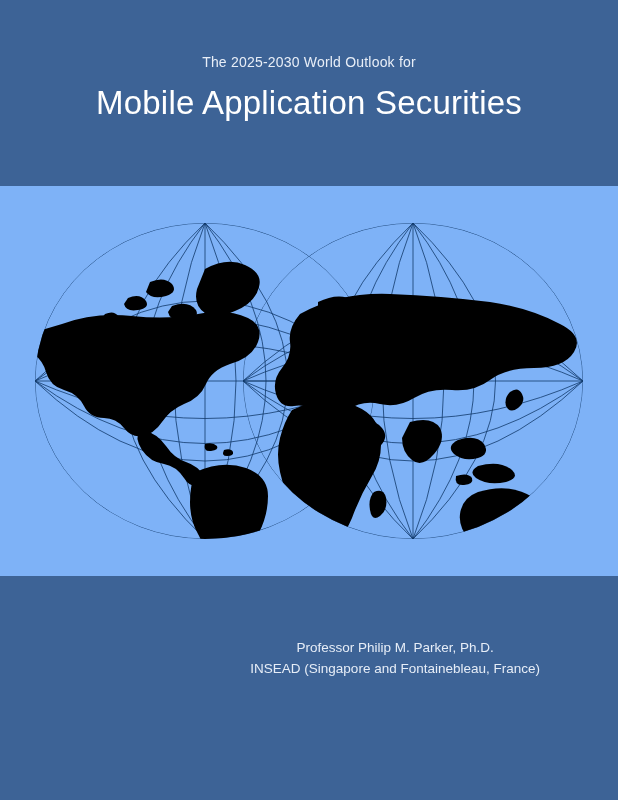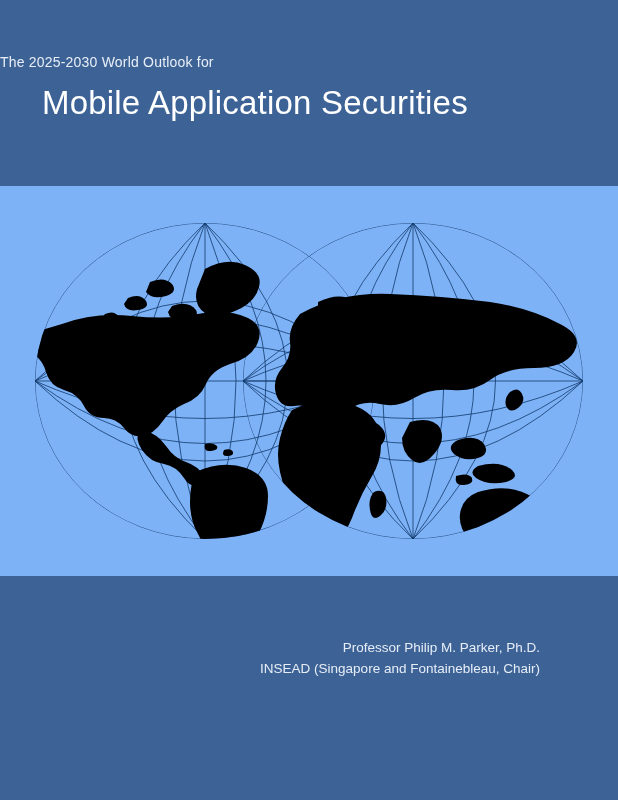--- a/index.html
+++ b/index.html
@@ -20,21 +20,21 @@
   
   .title-band {
     position: absolute;
     left: 0;
     top: 0;
     width: 618px;
     height: 186px;
     background: #3d6396;
     box-sizing: border-box;
     padding-top: 54px;
-    text-align: left;
+    text-align: center;
   }
   .subtitle-line {
     color: #e8eef7;
     font-size: 14px;
     letter-spacing: 0.2px;
     margin: 0 0 14px 0;
     font-weight: 400;
   }
   .main-title {
     color: #ffffff;
@@ -65,21 +65,21 @@
     left: 0;
     top: 576px;
     width: 618px;
     height: 224px;
     background: #3d6396;
   }
   .author-block {
     position: absolute;
     right: 78px;
     top: 62px;
-    text-align: right;
+    text-align: center;
     color: #e6edf7;
     font-size: 13.5px;
     line-height: 1.55;
   }
   .author-block div {
     white-space: nowrap;
   }
 </style>
 </head>
 <body>
@@ -194,17 +194,17 @@
                  -18,-12 -16,-30 2,-16 18,-22 z"></path>
 
         <path d="M556,348 q8,-4 10,4 2,8 -6,10 -8,2 -8,-6 0,-6 4,-8 z"></path>
       </g>
     </svg>
   </div>
 
   <div class="author-band">
     <div class="author-block">
       <div>Professor Philip M. Parker, Ph.D.</div>
-      <div>INSEAD (Singapore and Fontainebleau, Chair)</div>
+      <div>INSEAD (Singapore and Fontainebleau, France)</div>
     </div>
   </div>
 
 </div>
 
 </body></html>

